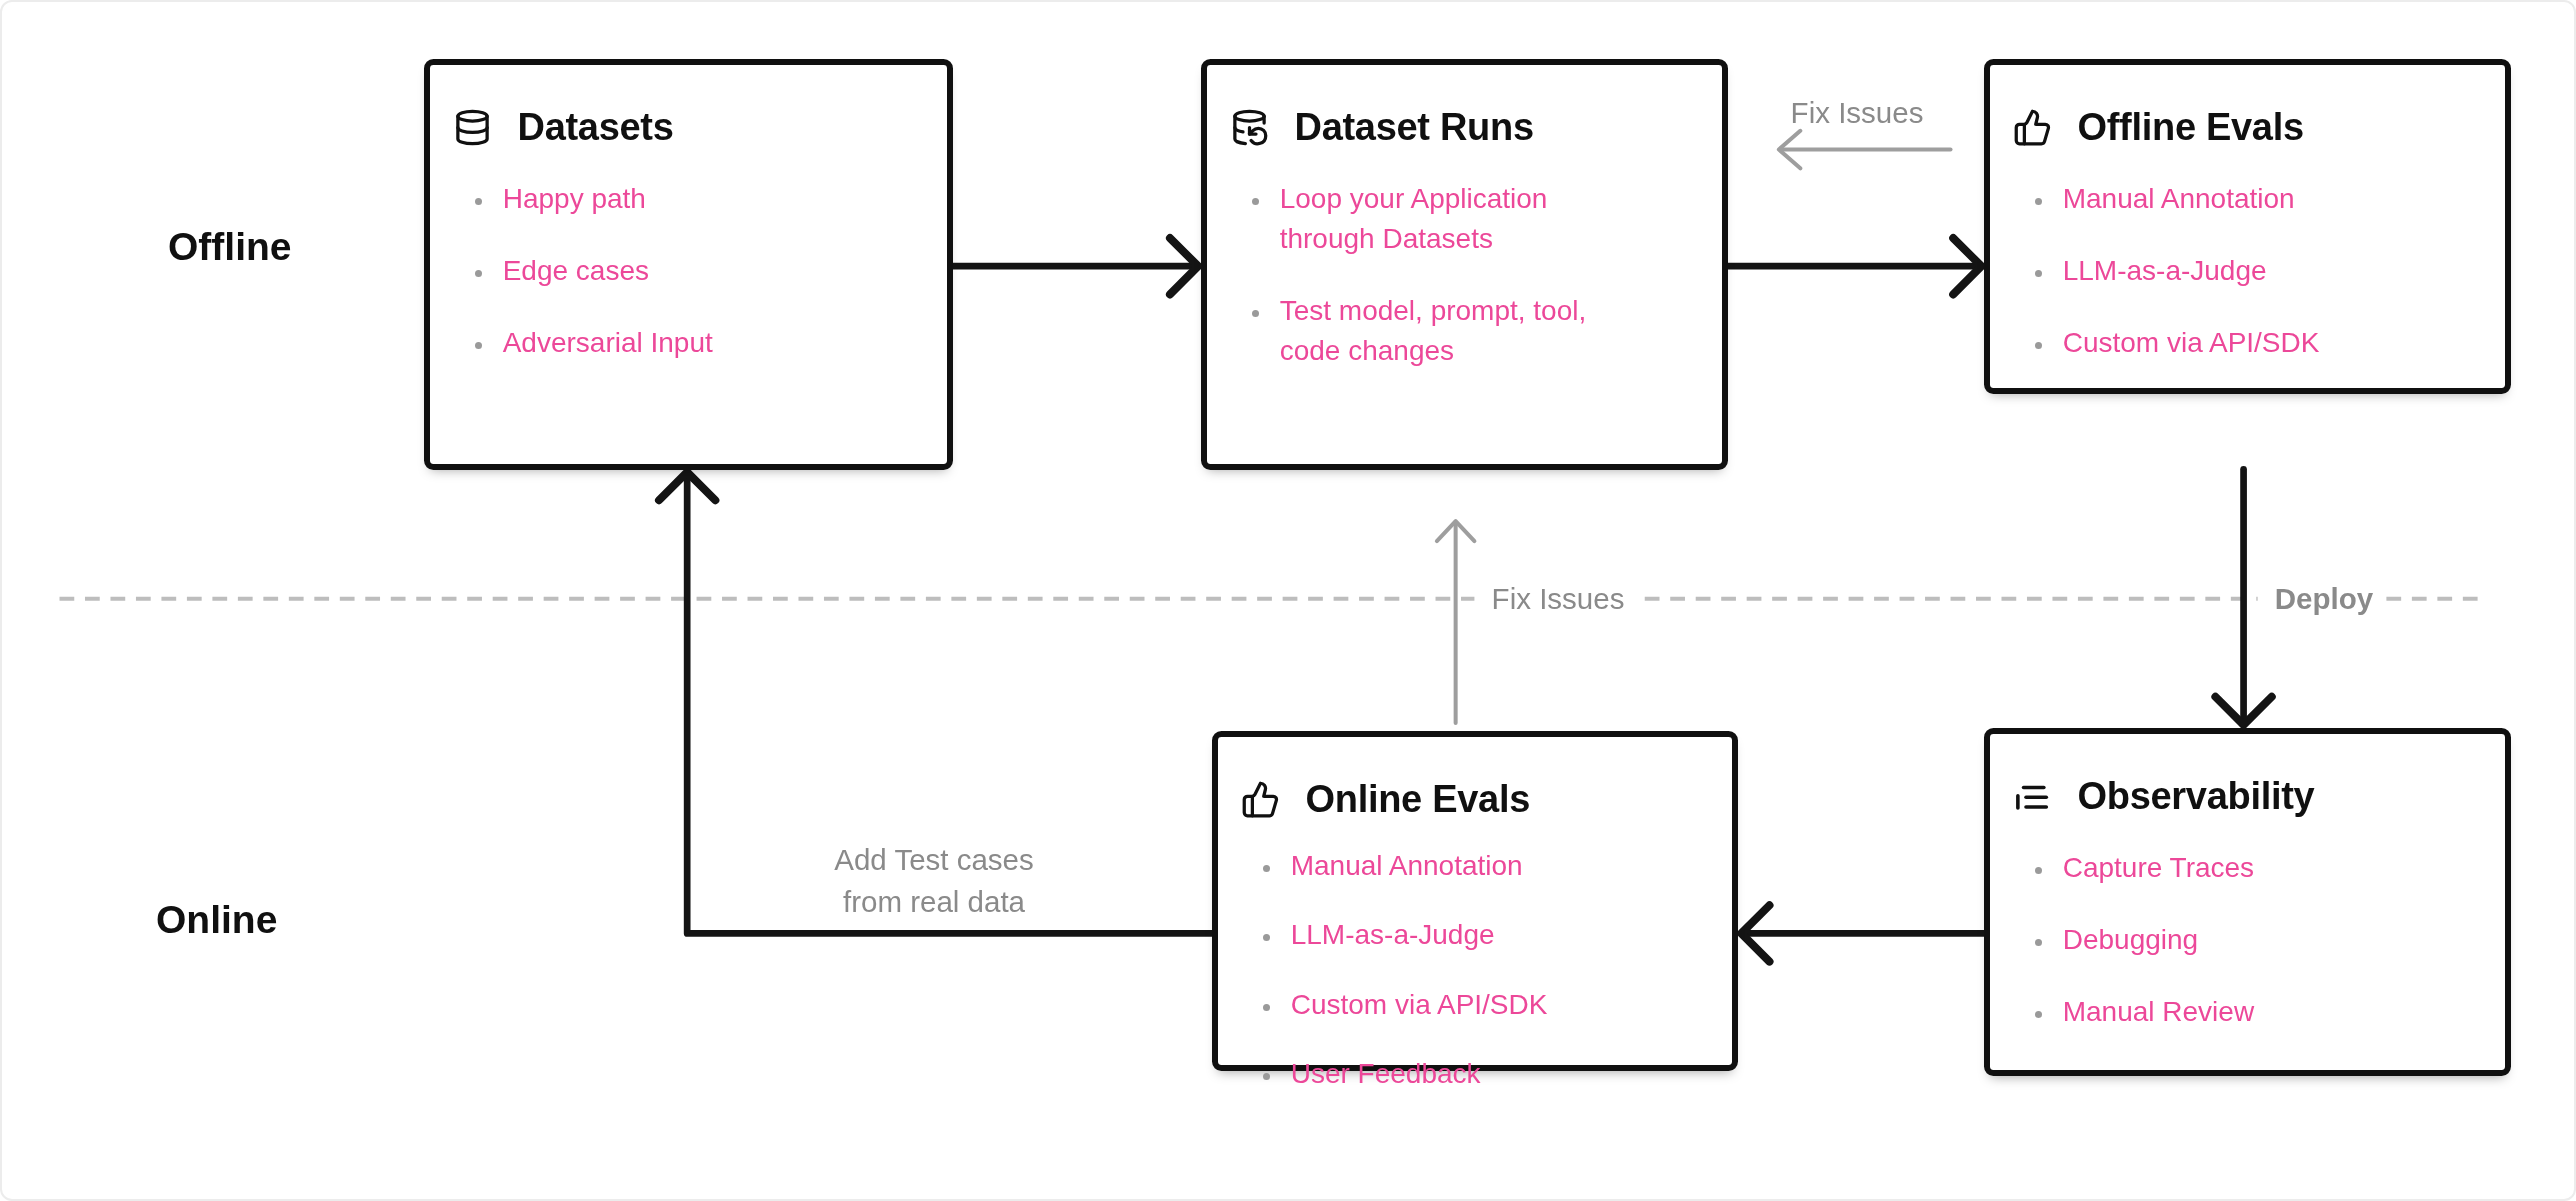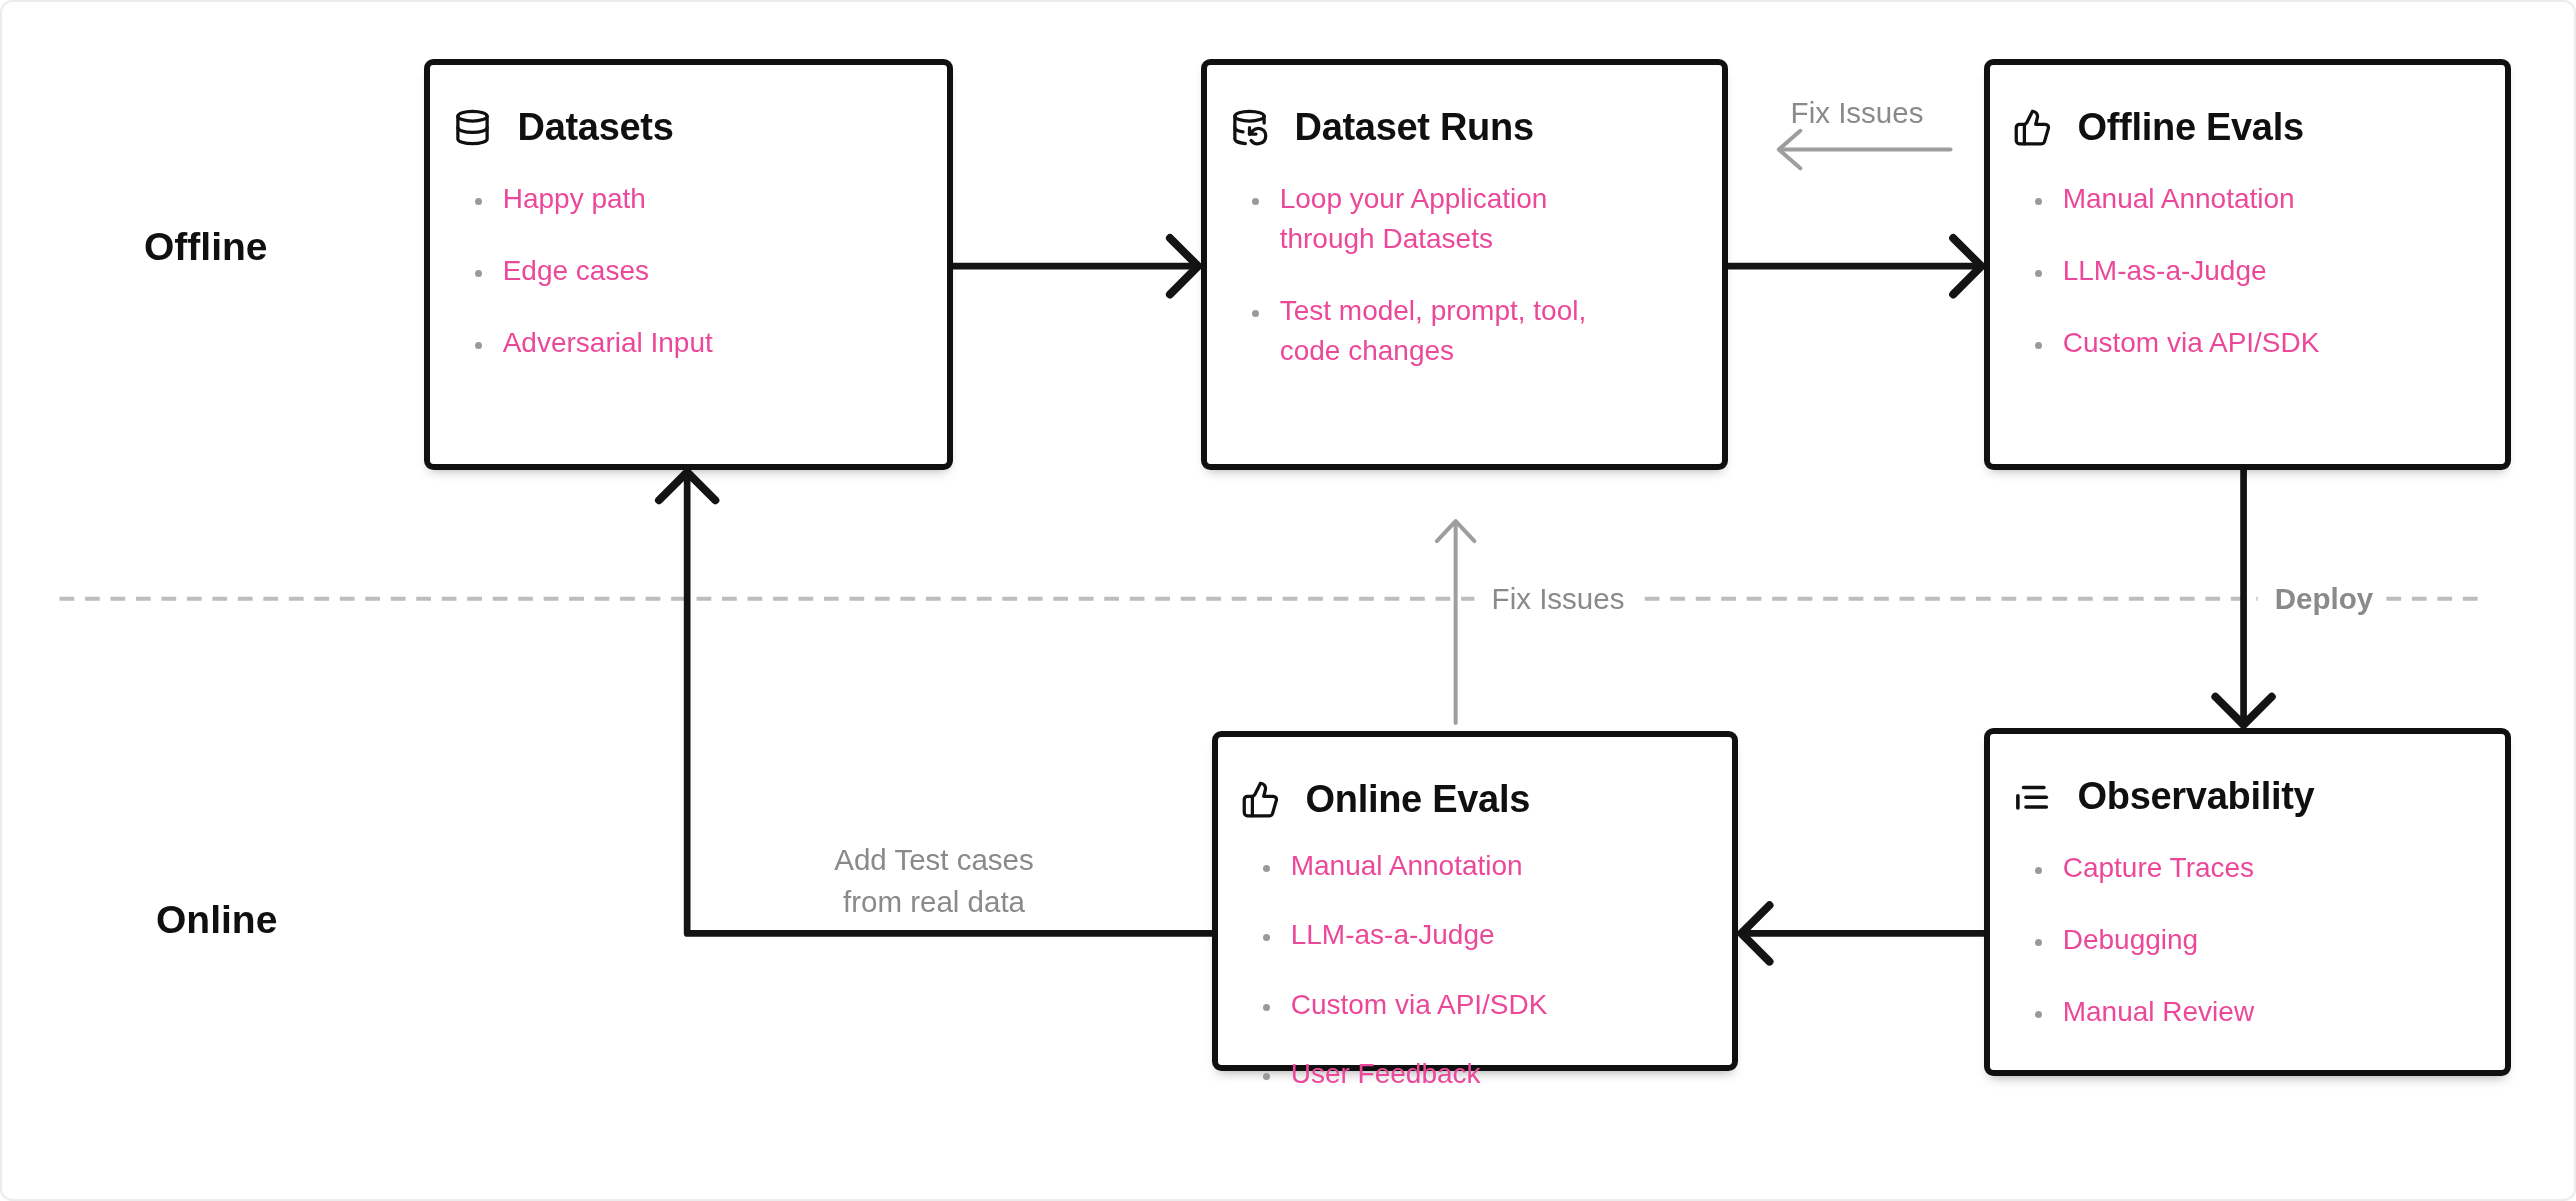--- a/index.html
+++ b/index.html
@@ -73,21 +73,21 @@
       <line x1="2958" y1="1392" x2="2608" y2="1392" stroke-width="10"></line>
       <polyline points="2638,1350 2596,1392 2638,1434" stroke-width="12"></polyline>
     </g>
     <g>
       <path d="M1806 1392 L1024 1392 L1024 716" stroke-width="10"></path>
       <polyline points="982,746 1024,704 1066,746" stroke-width="12"></polyline>
     </g>
   </g>
 </svg>
 
-<div class="row-label" style="left:144px;top:227px;">Offline</div>
+<div class="row-label" style="left:168px;top:227px;">Offline</div>
 <div class="row-label" style="left:156px;top:900px;">Online</div>
 
 <div class="edge-label" style="left:1857px;top:113px;">Fix Issues</div>
 <div class="edge-label" style="left:1558px;top:599px;">Fix Issues</div>
 <div class="edge-label" style="left:2324px;top:599px;font-weight:bold;">Deploy</div>
 <div class="edge-label" style="left:934px;top:881px;">Add Test cases
 from real data</div>
 
 <div class="node" style="left:424px;top:59px;width:529px;height:411px;">
   <div class="node-head">
@@ -118,21 +118,21 @@
     <span class="node-title">Dataset Runs</span>
   </div>
   <ul>
     <li>Loop your Application
 through Datasets</li>
     <li>Test model, prompt, tool,
 code changes</li>
   </ul>
 </div>
 
-<div class="node" style="left:1984px;top:59px;width:527px;height:411px;">
+<div class="node" style="left:1984px;top:59px;width:527px;height:335px;">
   <div class="node-head">
     <svg class="icon" viewBox="0 0 24 24" stroke="currentColor" stroke-width="2" fill="none" stroke-linecap="round" stroke-linejoin="round">
       <path d="M7 10v12"></path>
       <path d="M15 5.88 14 10h5.83a2 2 0 0 1 1.92 2.56l-2.33 8A2 2 0 0 1 17.5 22H4a2 2 0 0 1-2-2v-8a2 2 0 0 1 2-2h2.76a2 2 0 0 0 1.79-1.11L12 2a3.13 3.13 0 0 1 3 3.88Z"></path>
     </svg>
     <span class="node-title">Offline Evals</span>
   </div>
   <ul>
     <li>Manual Annotation</li>
     <li>LLM-as-a-Judge</li>

